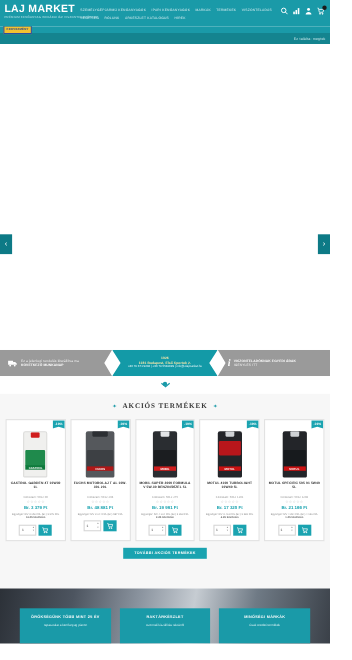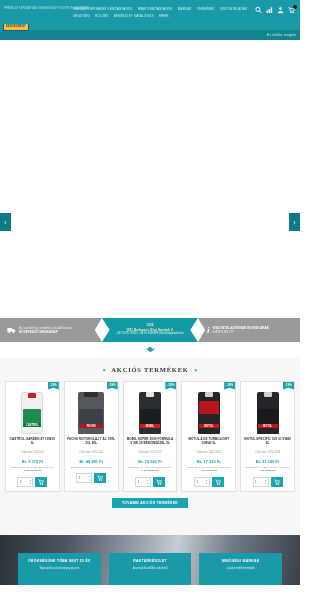--- a/index.html
+++ b/index.html
@@ -235,20 +235,21 @@
   }
   .bcard p { font-size: 2.8px; color: #d5eff2; margin-top: 2px; line-height: 4px; }
 </style>
 </head>
 <body>
 
 <div class="header">
   <div class="logo-wrap">
     <div class="logo-drop"></div>
     <div class="logo-text">
+      <div class="logo-main">LAJ MARKET</div>
       <div class="logo-sub">PRÉMIUM KENŐANYAG WEBÁRUHÁZ VISZONTELADÓKNAK</div>
     </div>
   </div>
 
   <div class="nav">
     <span class="nav-item">SZEMÉLYGÉPJÁRMŰ KENŐANYAGOK</span>
     <span class="nav-item">IPARI KENŐANYAGOK</span>
     <span class="nav-item">MARKÁK</span>
     <span class="nav-item">TERMÉKEK</span>
     <span class="nav-item">VISZONTELADÁS</span>

